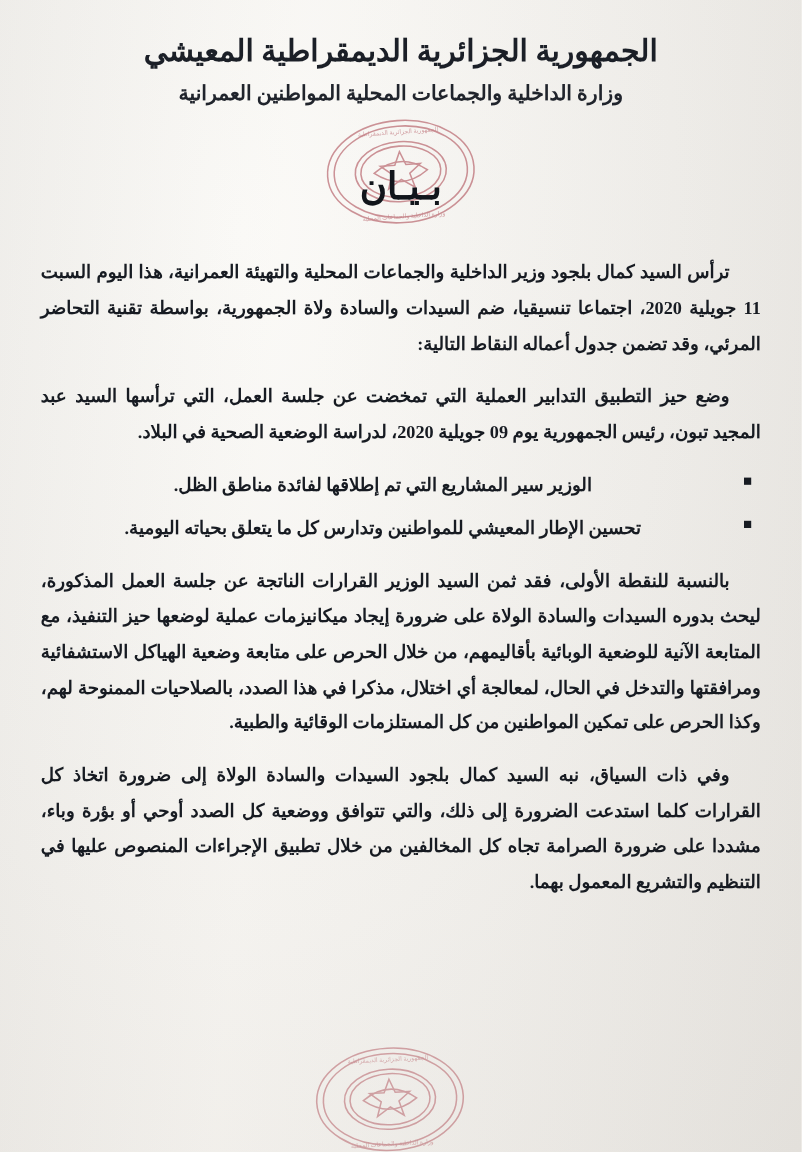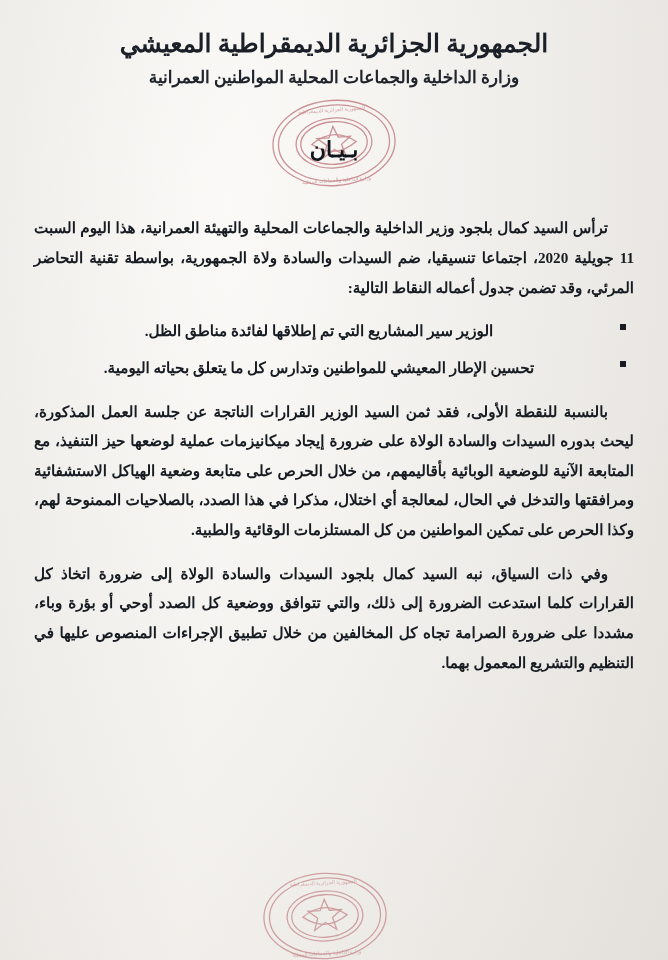--- a/index.html
+++ b/index.html
@@ -74,21 +74,21 @@
     width: 150px;
     height: 100px;
     opacity: 0.62;
     z-index: 1;
   }
   .title-bayan {
     position: absolute;
     left: 50%;
     top: 46px;
     transform: translateX(-50%);
-    font-size: 22px;
+    font-size: 31px;
     font-weight: bold;
     color: #11151b;
     letter-spacing: 2px;
     z-index: 4;
     white-space: nowrap;
   }
   .body-text {
     position: relative;
     z-index: 3;
     margin-top: 14px;
@@ -147,20 +147,21 @@
           <text x="80" y="20" text-anchor="middle">الجمهورية الجزائرية الديمقراطية</text>
           <text x="80" y="96" text-anchor="middle">وزارة الداخلية والجماعات المحلية</text>
         </g>
       </svg>
       <div class="title-bayan">بـيـان</div>
     </div>
   </div>
 
   <div class="body-text">
     <p class="para">ترأس السيد كمال بلجود وزير الداخلية والجماعات المحلية والتهيئة العمرانية، هذا اليوم السبت 11 جويلية 2020، اجتماعا تنسيقيا، ضم السيدات والسادة ولاة الجمهورية، بواسطة تقنية التحاضر المرئي، وقد تضمن جدول أعماله النقاط التالية:</p>
+    <p class="para">وضع حيز التطبيق التدابير العملية التي تمخضت عن جلسة العمل، التي ترأسها السيد عبد المجيد تبون، رئيس الجمهورية يوم 09 جويلية 2020، لدراسة الوضعية الصحية في البلاد.</p>
 
     <ul class="bullets">
       <li><span class="bul"></span><span>الوزير سير المشاريع التي تم إطلاقها لفائدة مناطق الظل.</span></li>
       <li><span class="bul"></span><span>تحسين الإطار المعيشي للمواطنين وتدارس كل ما يتعلق بحياته اليومية.</span></li>
     </ul>
 
     <p class="para">بالنسبة للنقطة الأولى، فقد ثمن السيد الوزير القرارات الناتجة عن جلسة العمل المذكورة، ليحث بدوره السيدات والسادة الولاة على ضرورة إيجاد ميكانيزمات عملية لوضعها حيز التنفيذ، مع المتابعة الآنية للوضعية الوبائية بأقاليمهم، من خلال الحرص على متابعة وضعية الهياكل الاستشفائية ومرافقتها والتدخل في الحال، لمعالجة أي اختلال، مذكرا في هذا الصدد، بالصلاحيات الممنوحة لهم، وكذا الحرص على تمكين المواطنين من كل المستلزمات الوقائية والطبية.</p>
     <p class="para">وفي ذات السياق، نبه السيد كمال بلجود السيدات والسادة الولاة إلى ضرورة اتخاذ كل القرارات كلما استدعت الضرورة إلى ذلك، والتي تتوافق ووضعية كل الصدد أوحي أو بؤرة وباء، مشددا على ضرورة الصرامة تجاه كل المخالفين من خلال تطبيق الإجراءات المنصوص عليها في التنظيم والتشريع المعمول بهما.</p>
   </div>
 

